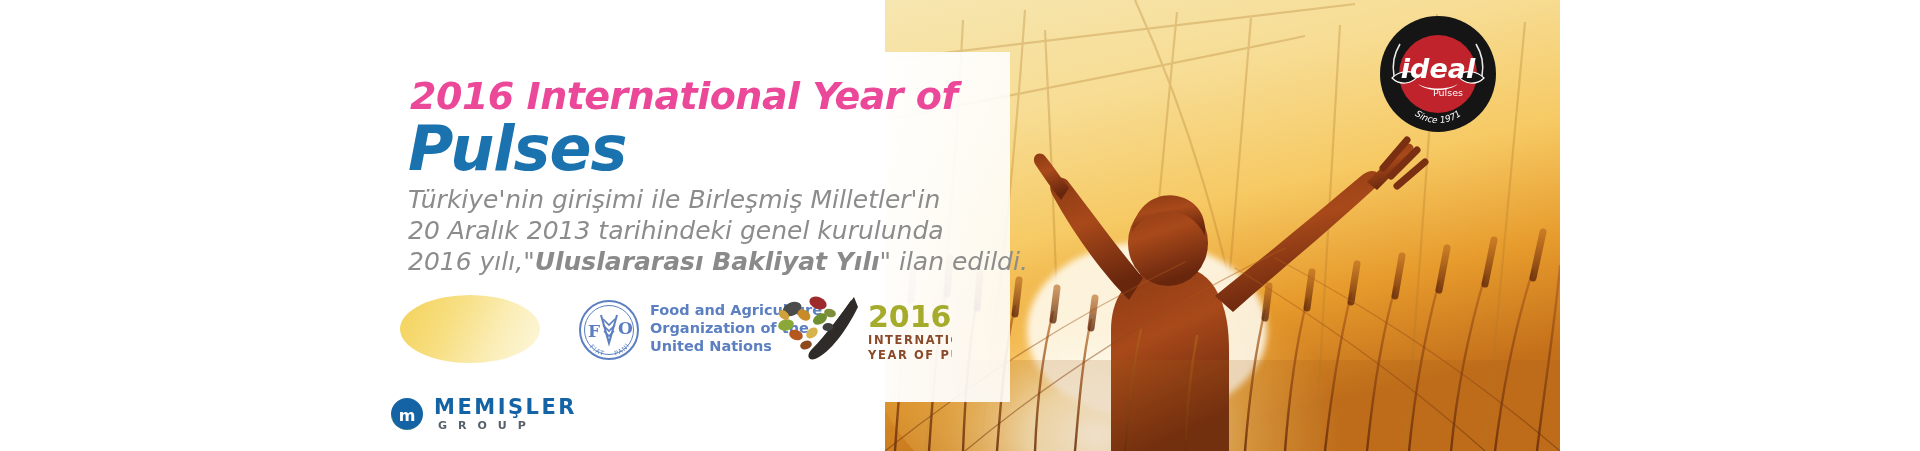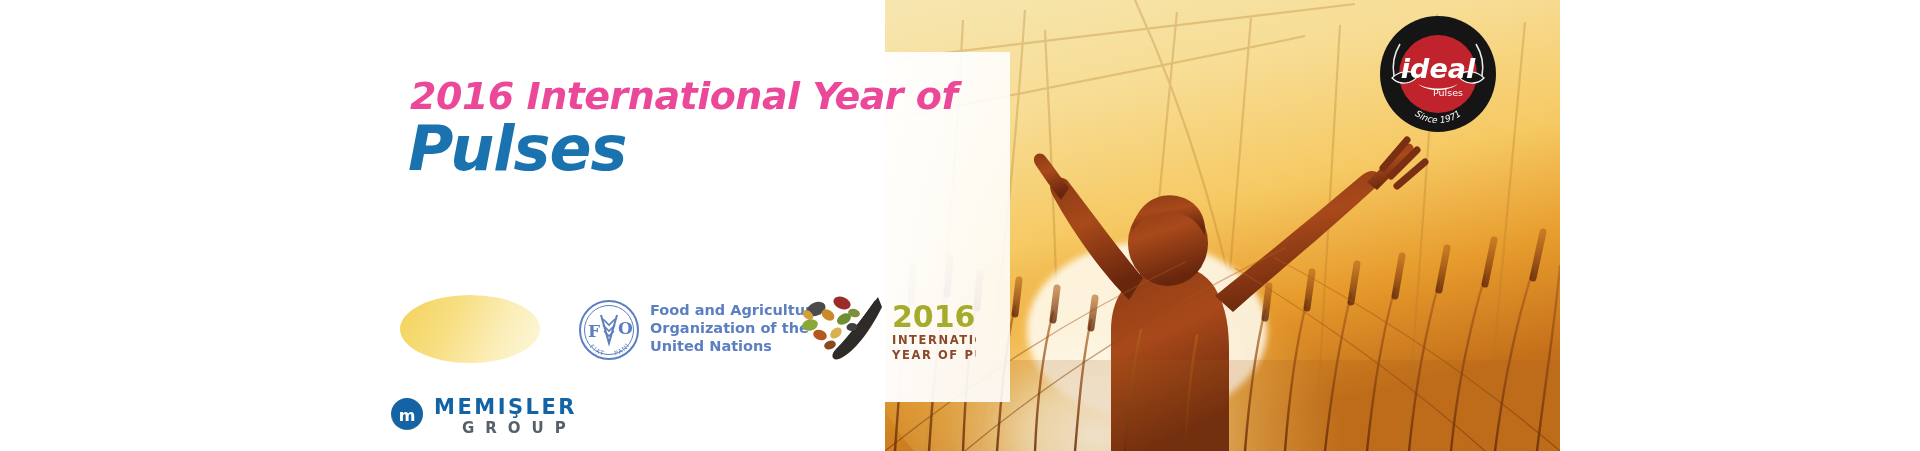--- a/index.html
+++ b/index.html
@@ -64,35 +64,35 @@
   
   #fao { position:absolute; left:178px; top:4px; width:250px; height:62px; }
   #fao .emblem { position:absolute; left:0; top:0; width:62px; height:62px; }
   #fao .fao-text {
     position:absolute; left:72px; top:2px;
     font-family:"DejaVu Sans", sans-serif; font-weight:bold;
     font-size:14.5px; line-height:18px; color:#5b7fc0; white-space:nowrap;
   }
 
   
-  #iyp { position:absolute; left:396px; top:-8px; width:180px; height:80px; }
+  #iyp { position:absolute; left:372px; top:-8px; width:180px; height:80px; }
   #iyp svg { display:block; }
 
   
   #memisler { position:absolute; left:390px; top:395px; height:40px; z-index:6; }
   #memisler .mark { position:absolute; left:0; top:2px; width:34px; height:34px; }
   #memisler .word {
     position:absolute; left:44px; top:0px;
     font-family:"DejaVu Sans", sans-serif; font-weight:bold;
     font-size:21px; letter-spacing:2.5px; color:#1464a5; white-space:nowrap;
   }
   #memisler .sub {
     position:absolute; left:48px; top:24px;
     font-family:"DejaVu Sans", sans-serif; font-weight:bold;
-    font-size:15px; letter-spacing:11px; color:#55606b; white-space:nowrap;margin-left:24px;
+    font-size:11px; letter-spacing:11px; color:#55606b; white-space:nowrap;
   }
 
   
   #ideal-badge { position:absolute; left:1378px; top:14px; width:120px; height:120px; z-index:8; }
 </style>
 </head>
 <body>
 
 <div id="banner">
 
@@ -241,20 +241,27 @@
         <textPath href="#sincePath" startOffset="50%" text-anchor="middle">Since 1971</textPath>
       </text>
     </svg>
   </div>
 
   <div id="content">
 
     <div class="headline-1">2016 International Year of</div>
     <div class="headline-2">Pulses</div>
 
+    <div class="desc">
+      <div class="desc-line">Türkiye'nin girişimi ile Birleşmiş Milletler'in</div>
+      <div class="desc-line">20 Aralık 2013 tarihindeki genel kurulunda</div>
+      <div class="desc-line">
+        <span>2016 yılı,"</span><b>Uluslararası Bakliyat Yılı</b><span>" ilan edildi.</span>
+      </div>
+    </div>
 
     <div id="logo-row">
 
       <div id="cicils">
         <div class="ellipse"></div>
       </div>
 
       <div id="fao">
         <svg class="emblem" viewBox="0 0 62 62">
           <circle cx="31" cy="31" r="29" fill="none" stroke="#5b7fc0" stroke-width="2"></circle>

